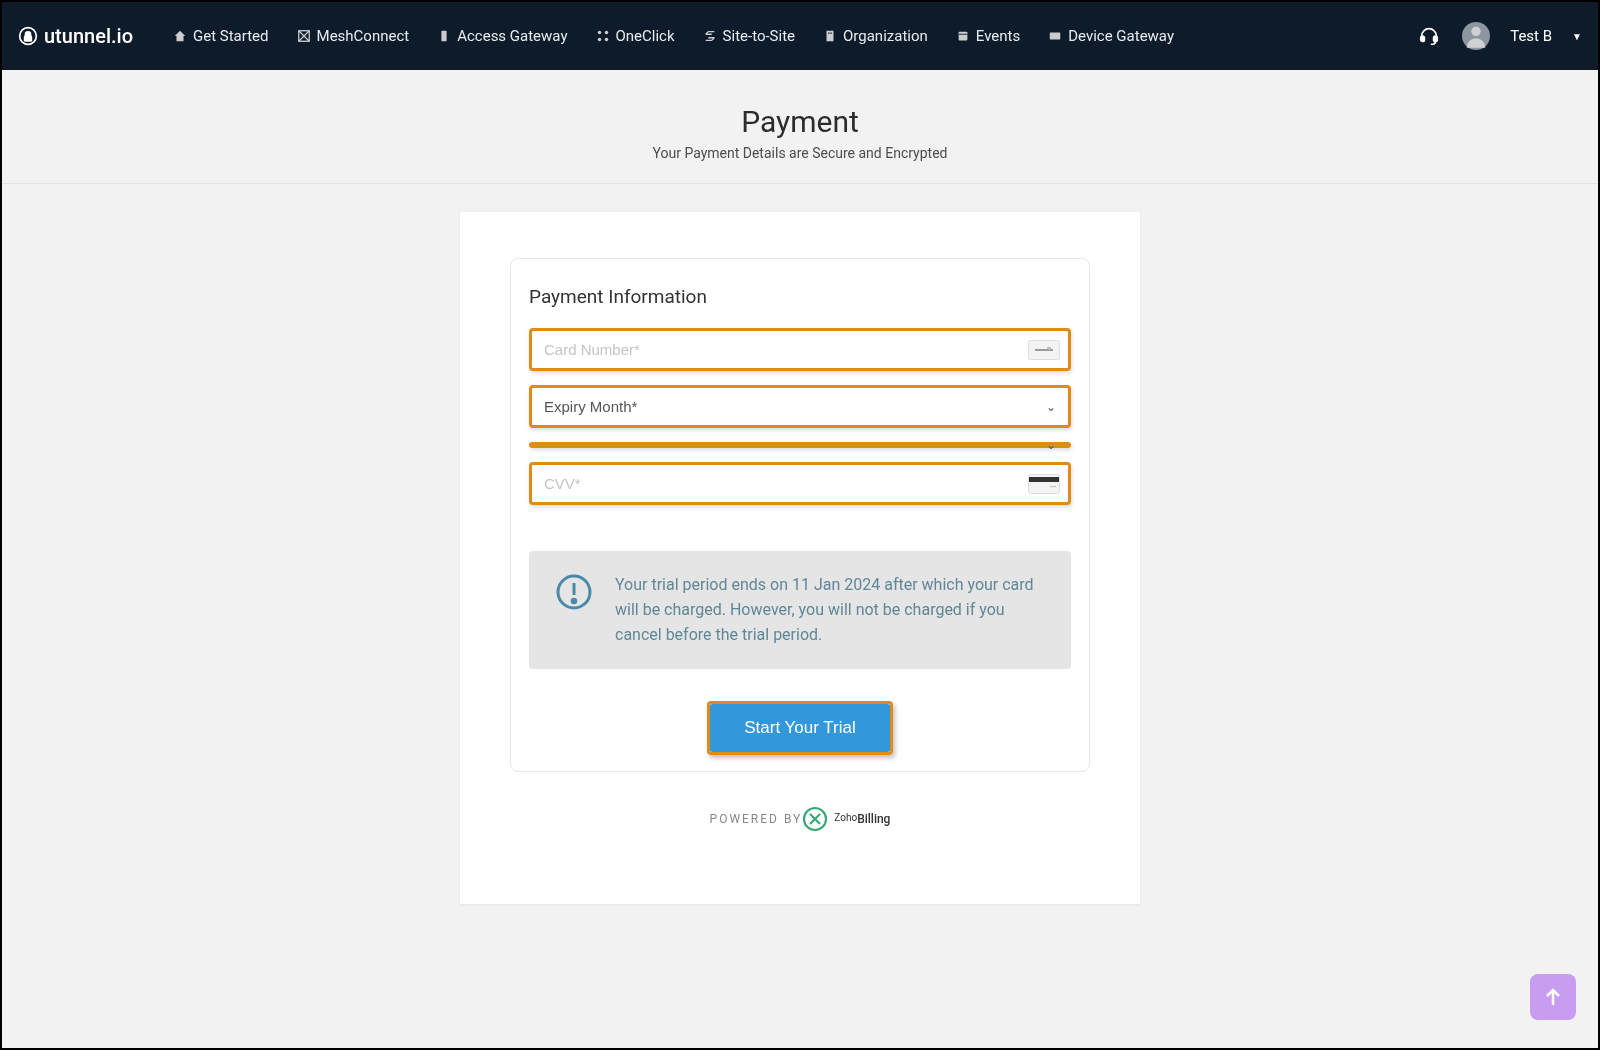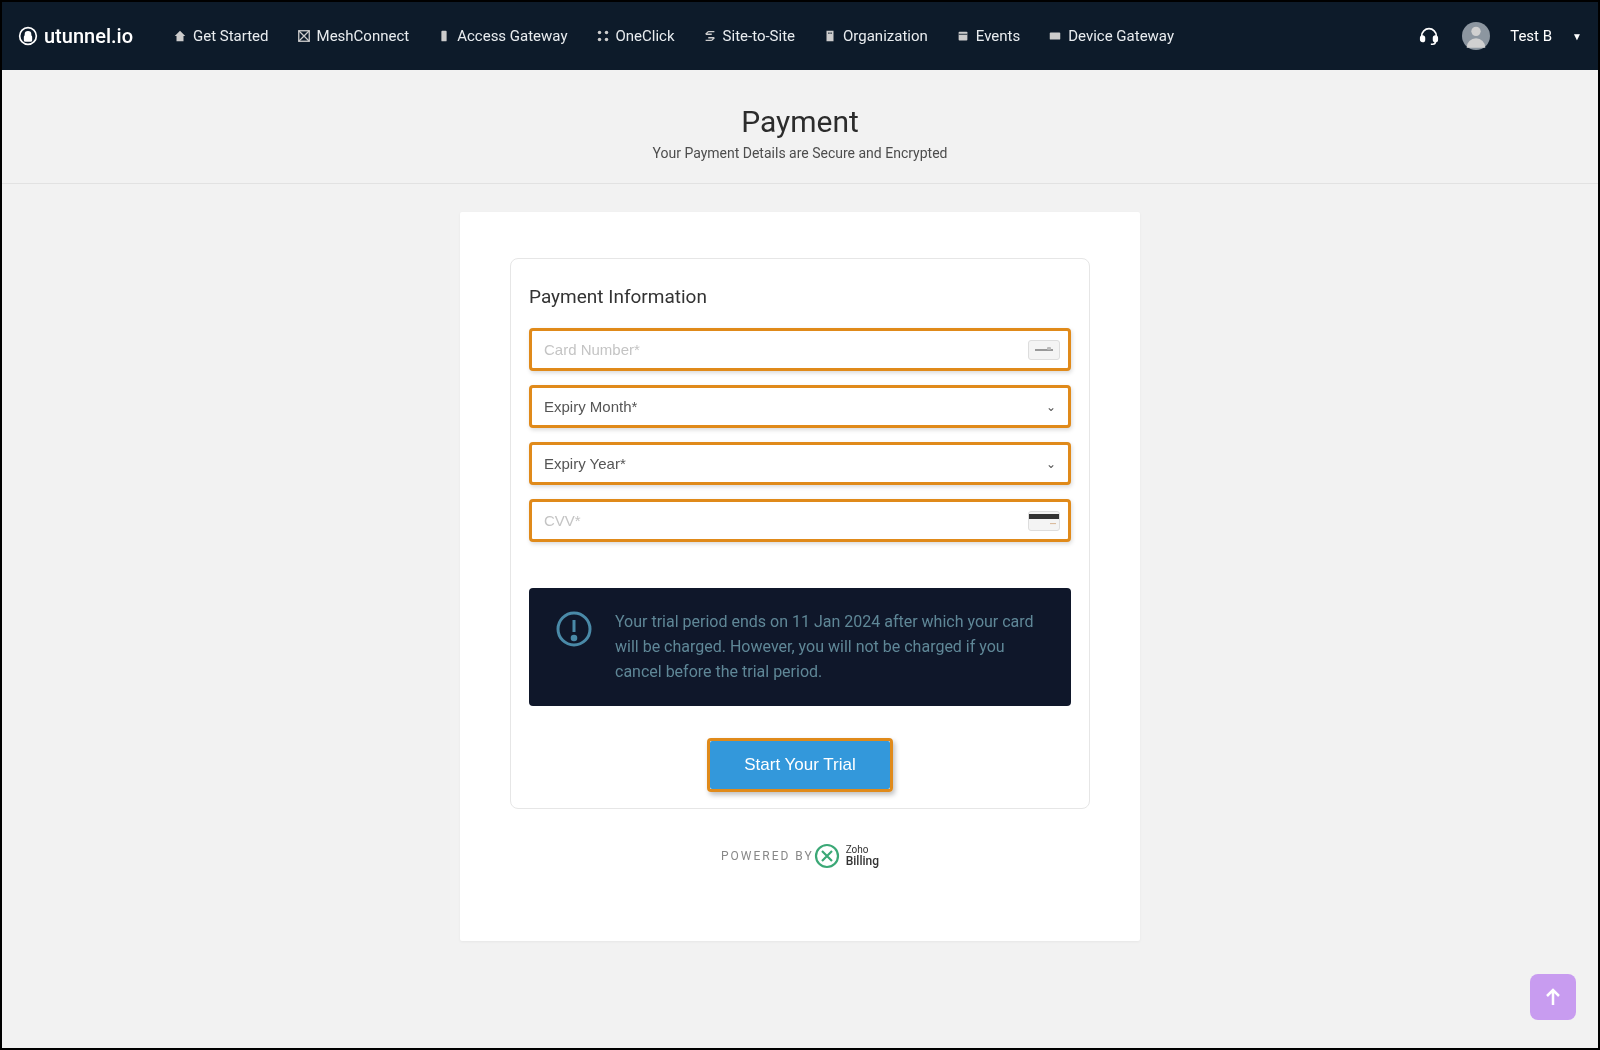--- a/index.html
+++ b/index.html
@@ -26,31 +26,31 @@
 .field-wrap { border: 3px solid #e08a1a; border-radius: 4px; margin-bottom: 14px; background: #fff; position: relative; box-shadow: 1px 2px 4px rgba(0,0,0,0.15); }
 .field-input { width: 100%; border: none; padding: 10px 12px; font-size: 15px; outline: none; color: #333; background: transparent; border-radius: 2px; }
 .field-input::placeholder { color: #c4c4c4; }
 .field-select { width: 100%; border: none; padding: 10px 12px; font-size: 15px; outline: none; color: #555; background: transparent; appearance: none; cursor: pointer; }
 .select-arrow { position: absolute; right: 12px; top: 50%; transform: translateY(-50%); pointer-events: none; font-size: 12px; color: #555; }
 .card-icon { position: absolute; right: 8px; top: 50%; transform: translateY(-50%); width: 32px; height: 20px; background: #f4f4f4; border: 1px solid #ddd; border-radius: 3px; display: flex; align-items: center; justify-content: center; }
 .card-icon-inner { width: 18px; height: 6px; }
 .cvv-icon { position: absolute; right: 8px; top: 50%; transform: translateY(-50%); width: 32px; height: 20px; background: #f4f4f4; border: 1px solid #ddd; border-radius: 3px; display: flex; flex-direction: column; align-items: center; justify-content: center; gap:1px;}
 .cvv-stripe { width: 100%; height: 5px; background: #333; }
 .cvv-dots { font-size: 6px; color: #c0844a; align-self: flex-end; margin-right: 3px;}
-.info-box { background: #0f172a; border-radius: 4px; padding: 22px 26px; display: flex; gap: 22px; margin-top: 46px; margin-bottom: 32px;}
+.info-box { background: #e5e5e5; border-radius: 4px; padding: 22px 26px; display: flex; gap: 22px; margin-top: 46px; margin-bottom: 32px;}
 .info-icon-wrap { flex-shrink: 0; }
 .info-text { font-size: 16px; color: #5f8797; line-height: 1.55; }
 .cta-wrap { display: flex; justify-content: center; }
 .cta-outer { border: 3px solid #e08a1a; border-radius: 4px; box-shadow: 2px 3px 5px rgba(0,0,0,0.25); }
 .cta-button { background: #3398db; color: #fff; border: none; padding: 14px 34px; font-size: 17px; cursor: pointer; border-radius: 2px; }
 .powered { display: flex; justify-content: center; align-items: center; gap: 0; padding: 34px 0; }
 .powered-text { font-size: 12px; letter-spacing: 2px; color: #888; }
 .zoho-logo { display: flex; align-items: center; gap: 6px; }
 .zoho-mark { width: 26px; height: 26px; }
-.zoho-text { display: flex; flex-direction: column; line-height: 1; }
+.zoho-text { display: flex; flex-direction: row; line-height: 1; }
 .zoho-small { font-size: 10px; color: #333; }
 .zoho-big { font-size: 12px; color: #333; font-weight: 500; }
 .scroll-top { position: absolute; right: 22px; bottom: 28px; width: 46px; height: 46px; background: #c89cf0; border-radius: 8px; display: flex; align-items: center; justify-content: center; cursor: pointer; }
 </style>
 </head>
 <body>
 
 <div class="topnav">
   <div class="logo">
     <span class="logo-icon">
@@ -178,23 +178,20 @@
       </div>
 
       <div class="field-wrap">
         <select class="field-select">
           <option>Expiry Month*</option>
         </select>
         <span class="select-arrow">⌄</span>
       </div>
 
       <div class="field-wrap">
-        <select class="field-select">
-          <option>Expiry Year*</option>
-        </select>
         <span class="select-arrow">⌄</span>
       </div>
 
       <div class="field-wrap">
         <input class="field-input" type="text" placeholder="CVV*" style="">
         <span class="cvv-icon">
           <span class="cvv-stripe"></span>
           <span class="cvv-dots">•••</span>
         </span>
       </div>

